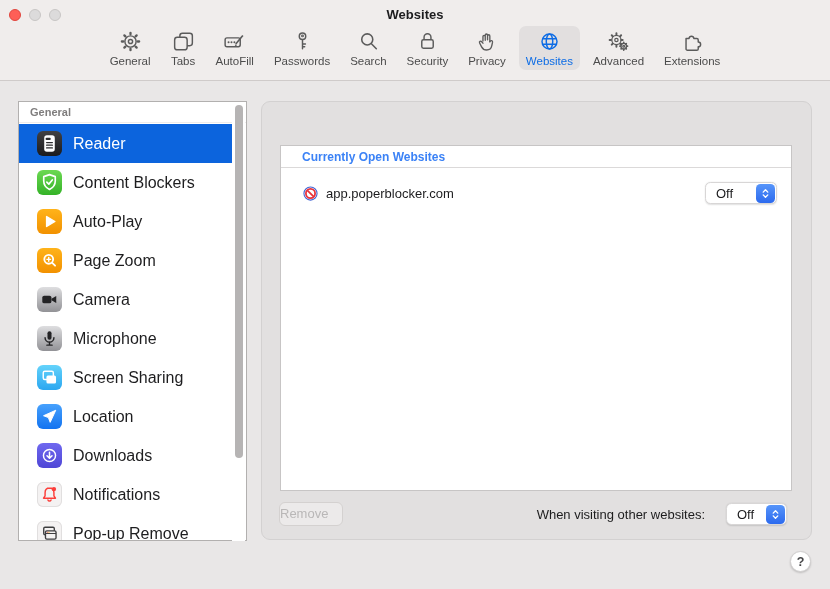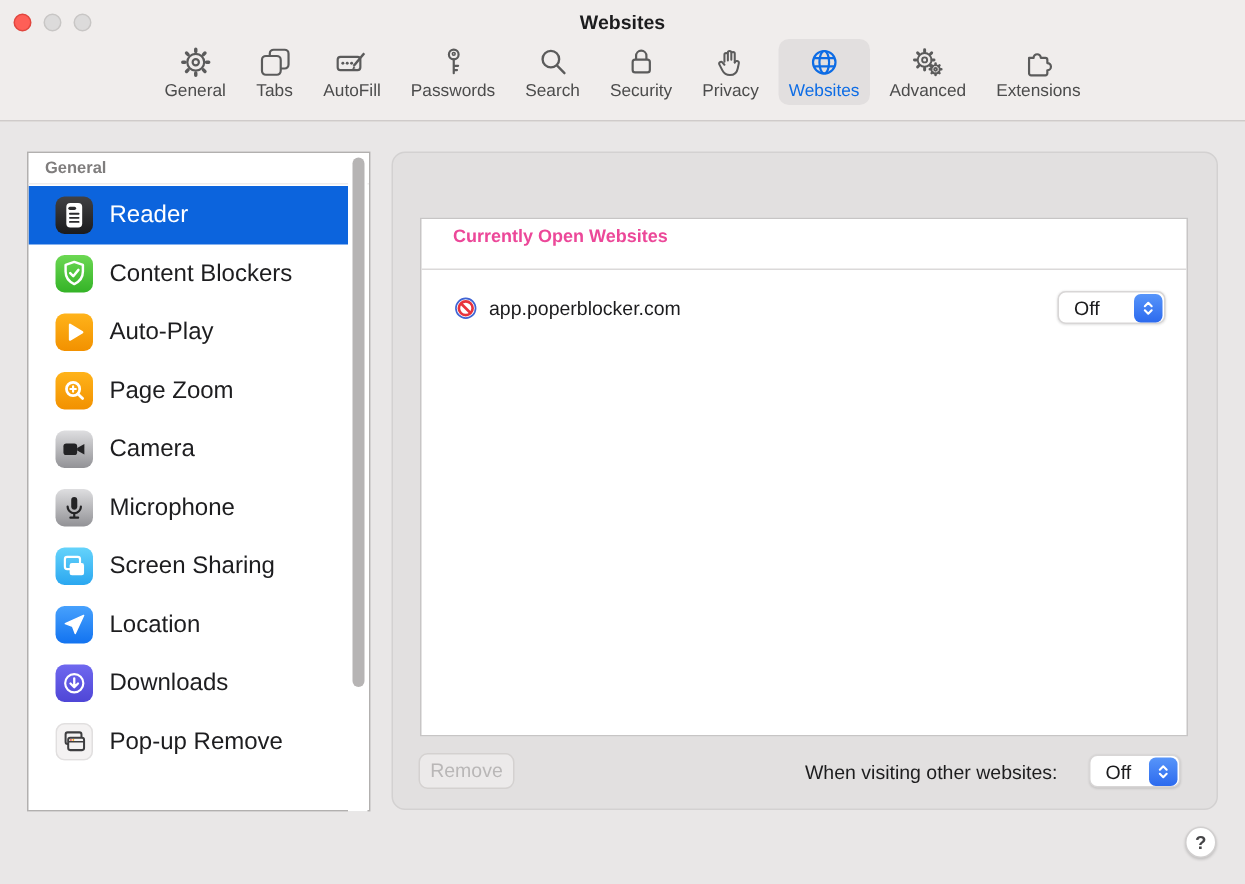--- a/index.html
+++ b/index.html
@@ -69,22 +69,22 @@
   #panel {
     position:absolute; left:261px; top:101px; width:551px; height:439px;
     background:#e2e0e0; border:1px solid #d3d1d1; border-radius:9px;
   }
   .heading { position:absolute; left:18px; top:17px; font-size:13px; color:#1d1d1f; }
   .table {
     position:absolute; left:18px; top:43px; width:512px; height:346px;
     background:#fff; border:1px solid #c7c5c5;
   }
   .t-header {
-    height:34px; line-height:23px; padding-left:21px;
-    font-size:12px; font-weight:bold; color:#ec4899;
+    height:22px; line-height:23px; padding-left:21px;
+    font-size:12px; font-weight:bold; color:#3b82f6;
     border-bottom:1px solid #dbd9d9;
   }
   .t-row { display:flex; align-items:center; height:46px; padding:0 14px 0 22px; margin-top:2px; }
   .favicon { width:15px; height:15px; flex:0 0 15px; }
   .site { font-size:13px; color:#1c1c1e; margin-left:8px; }
   
   .dropdown {
     display:inline-flex; align-items:center; height:22px;
     background:#fff; border:1px solid #d8d6d6; border-radius:5.5px;
     padding-left:10px; box-shadow:0 0.5px 1.5px rgba(0,0,0,0.12);
@@ -96,21 +96,21 @@
     width:19px; height:19px; margin-right:1px; border-radius:4.5px;
     background:linear-gradient(180deg,#5795fa,#2c6aee);
     display:flex; align-items:center; justify-content:center;
   }
   .dd-cap svg { width:13px; height:13px; }
   
   .panel-footer { position:absolute; left:17px; right:24px; top:399px; height:26px; display:flex; align-items:center; }
   .remove-btn {
     width:64px; height:24px; border-radius:6px; background:#eceaea;
     border:1px solid #d4d1d0; color:#b9b7b7; font-size:13px;
-    text-align:center; line-height:22px;
+    text-align:left; line-height:22px;
   }
   .f-label { margin-left:auto; margin-right:21px; font-size:13px; color:#1d1d1e; }
   
   .help-btn {
     position:absolute; left:790px; top:551px; width:21px; height:21px;
     border-radius:50%; background:#fff; border:1px solid #d1cfcf;
     box-shadow:0 1px 2px rgba(0,0,0,0.18);
     display:flex; align-items:center; justify-content:center;
     font-size:12.5px; font-weight:bold; color:#454547;
   }
@@ -358,20 +358,30 @@
       <div class="sb-row">
         <span class="sb-icon ic-indigo">
           <svg viewBox="0 0 26 26">
               <circle cx="13" cy="13" r="6.3" fill="none" stroke="#fff" stroke-width="1.5"></circle>
               <path d="M13 9.6v6M10.4 13.2l2.6 2.6 2.6-2.6" fill="none" stroke="#fff" stroke-width="1.6" stroke-linecap="round" stroke-linejoin="round"></path>
             </svg>
         </span>
         <span class="sb-label">Downloads</span>
       </div>
 
+      <div class="sb-row">
+        <span class="sb-icon ic-light">
+          <svg viewBox="0 0 26 26">
+              <path d="M13 6.2c-2.9 0-4.6 2-4.6 5v3.2l-1.6 2.4h12.4l-1.6-2.4v-3.2c0-3-1.7-5-4.6-5z" fill="none" stroke="#fc3d39" stroke-width="1.5" stroke-linejoin="round"></path>
+              <path d="M11.4 18.6a1.7 1.7 0 0 0 3.2 0" fill="none" stroke="#fc3d39" stroke-width="1.5" stroke-linecap="round"></path>
+              <circle cx="17.6" cy="7.4" r="2.3" fill="#fc3d39"></circle>
+            </svg>
+        </span>
+        <span class="sb-label">Notifications</span>
+      </div>
 
       <div class="sb-row">
         <span class="sb-icon ic-light">
           <svg viewBox="0 0 26 26">
               <rect x="7" y="6.5" width="11" height="8" rx="1.4" fill="none" stroke="#3e3e40" stroke-width="1.4"></rect>
               <rect x="8.8" y="10.2" width="11" height="8.6" rx="1.4" fill="#f4f2f2" stroke="#3e3e40" stroke-width="1.4"></rect>
               <path d="M8.8 13h11" stroke="#3e3e40" stroke-width="1.1"></path>
               <circle cx="10.7" cy="11.7" r=".6" fill="#e8453c"></circle>
               <circle cx="12.4" cy="11.7" r=".6" fill="#f7a600"></circle>
             </svg>

